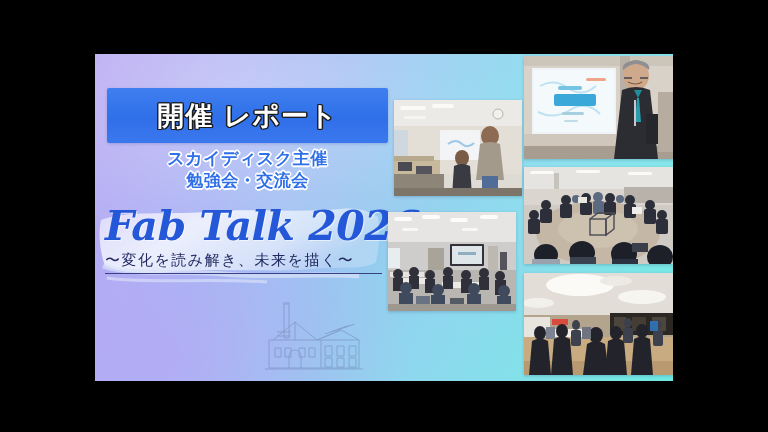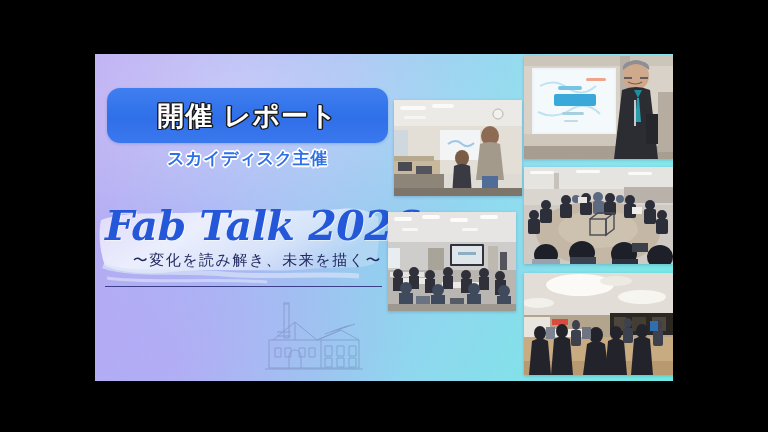--- a/index.html
+++ b/index.html
@@ -69,21 +69,21 @@
     pointer-events: none;
   }
 
   
   #badge {
     position: absolute;
     left: 12px;
     top: 34px;
     width: 281px;
     height: 55px;
-    border-radius: 13px;
+    border-radius: 2px;
     background: linear-gradient(180deg, #3f7ff0 0%, #2f6fe8 55%, #3b78ee 100%);
     box-shadow: 0 1px 3px rgba(40,70,150,0.25);
     display: flex;
     align-items: center;
     justify-content: center;
   }
   #badge .badge-text {
     font-family: "DejaVu Sans", "Liberation Sans", sans-serif;
     font-weight: 700;
     font-size: 27px;
@@ -151,23 +151,23 @@
     white-space: nowrap;
   }
   #title-tagline {
     margin-top: 3px;
     width: 277px;
     font-family: "DejaVu Sans", "Liberation Sans", sans-serif;
     font-weight: 400;
     font-size: 15px;
     letter-spacing: 1.5px;
     color: #232a60;
-    text-align: right;
+    text-align: left;
     border-bottom: 1.4px solid #3a3f86;
-    padding-bottom: 16px;
+    padding-bottom: 3px;
     white-space: nowrap;
   }
 
   
   #factory-mark {
     position: absolute;
     left: 160px;
     top: 242px;
     width: 110px;
     height: 78px;
@@ -216,20 +216,21 @@
       <path d="M6,62 C34,72 80,66 126,70 C172,74 220,69 262,72" stroke="#d8e2f7" stroke-width="5" fill="none" opacity="0.7"></path>
       <path d="M10,74 C50,80 110,74 170,78" stroke="#e4ebfa" stroke-width="3" fill="none" opacity="0.55"></path>
     </svg>
 
     <div id="badge">
       <span class="badge-text">開催 レポート</span>
     </div>
 
     <div id="host-lines">
       <div class="host-line">スカイディスク主催</div>
+      <div class="host-line">勉強会・交流会</div>
     </div>
 
     <div id="title-block">
       <div id="main-title">Fab Talk 2026</div>
       <div id="title-tagline">〜変化を読み解き、未来を描く〜</div>
     </div>
 
     <svg id="factory-mark" viewBox="0 0 110 78">
       <g fill="none" stroke="#4d5280" stroke-width="0.9" stroke-linejoin="round">
         <rect x="29" y="8" width="5" height="34"></rect>

